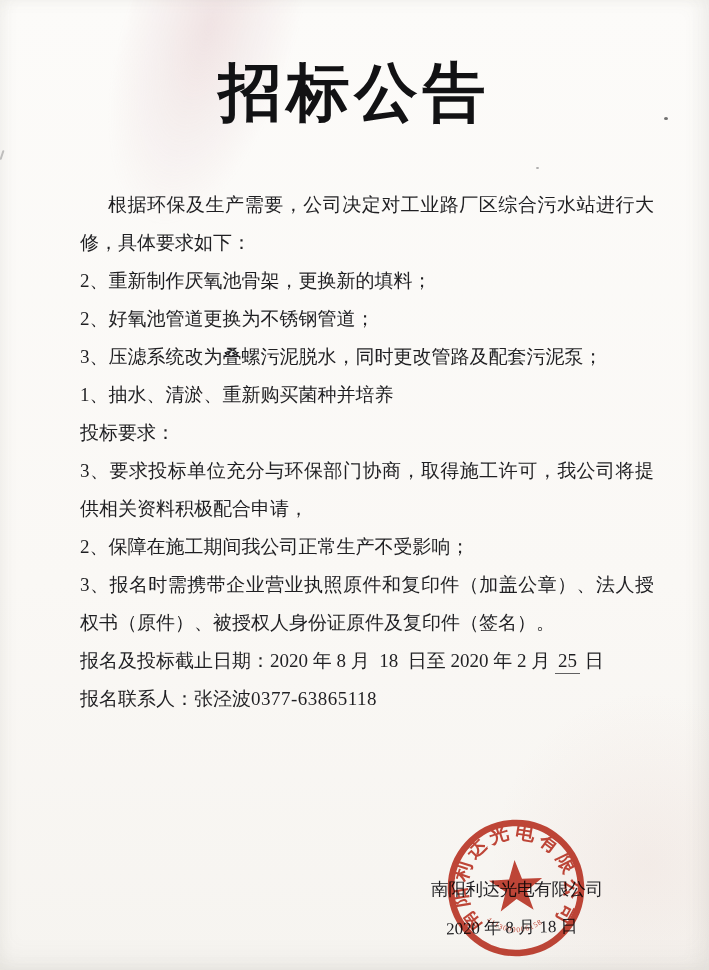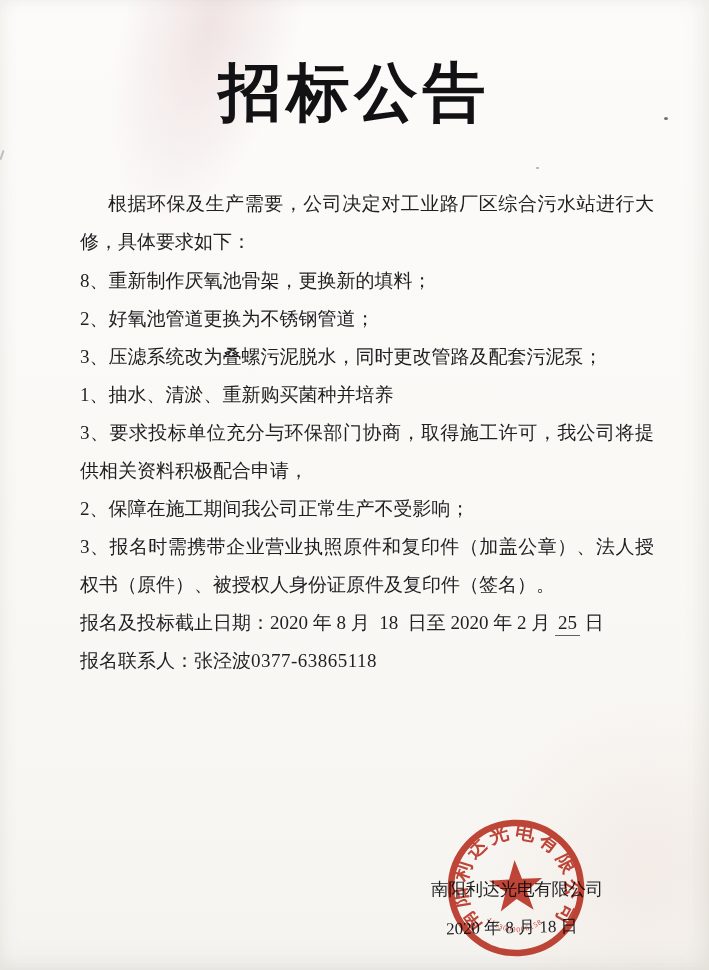--- a/index.html
+++ b/index.html
@@ -39,21 +39,21 @@
     font-size:63px; font-weight:bold; letter-spacing:5px;
     color:#121214;
   }
 
   .body {
     position:absolute; top:186px; left:80px; width:574px;
     font-size:19px; line-height:38px;
     text-align:justify;
   }
   .body p { margin:0; }
-  .intro { text-indent:28px;font-family:Liberation Mono, monospace; }
+  .intro { text-indent:28px; }
   .heading { margin-left:-16px; }
   .meta { margin-left:-12px; text-align:left; white-space:pre-wrap; }
   .fill-day {
     display:inline-block;
     border-bottom:1.5px solid rgba(45,45,48,.75);
     padding:0 3px; line-height:24px;
   }
   .phone { letter-spacing:.5px; }
 
   .sig-company {
@@ -85,25 +85,26 @@
   <div class="speckle-br"></div>
   <div class="speck speck-a"></div>
   <div class="speck speck-b"></div>
   <div class="speck speck-c"></div>
 
   <h1 class="title">招标公告</h1>
 
   <div class="body">
     <p class="intro">根据环保及生产需要，公司决定对工业路厂区综合污水站进行大修，具体要求如下：</p>
 
-    <p class="item">8、重新制作厌氧池骨架，更换新的填料；</p>
+    <p class="item">2、重新制作厌氧池骨架，更换新的填料；</p>
     <p class="item">2、好氧池管道更换为不锈钢管道；</p>
     <p class="item">3、压滤系统改为叠螺污泥脱水，同时更改管路及配套污泥泵；</p>
     <p class="item">1、抽水、清淤、重新购买菌种并培养</p>
 
+    <p class="heading">投标要求：</p>
 
     <p class="item">3、要求投标单位充分与环保部门协商，取得施工许可，我公司将提供相关资料积极配合申请，</p>
     <p class="item">2、保障在施工期间我公司正常生产不受影响；</p>
     <p class="item">3、报名时需携带企业营业执照原件和复印件（加盖公章）、法人授权书（原件）、被授权人身份证原件及复印件（签名）。</p>
 
     <p class="meta"><span>报名及投标截止日期：2020 年 8 月  18  日至 2020 年 2 月 </span><span class="fill-day">25</span><span> 日</span></p>
 
     <p class="meta"><span>报名联系人：张泾波</span><span class="phone">0377-63865118</span></p>
   </div>
 

